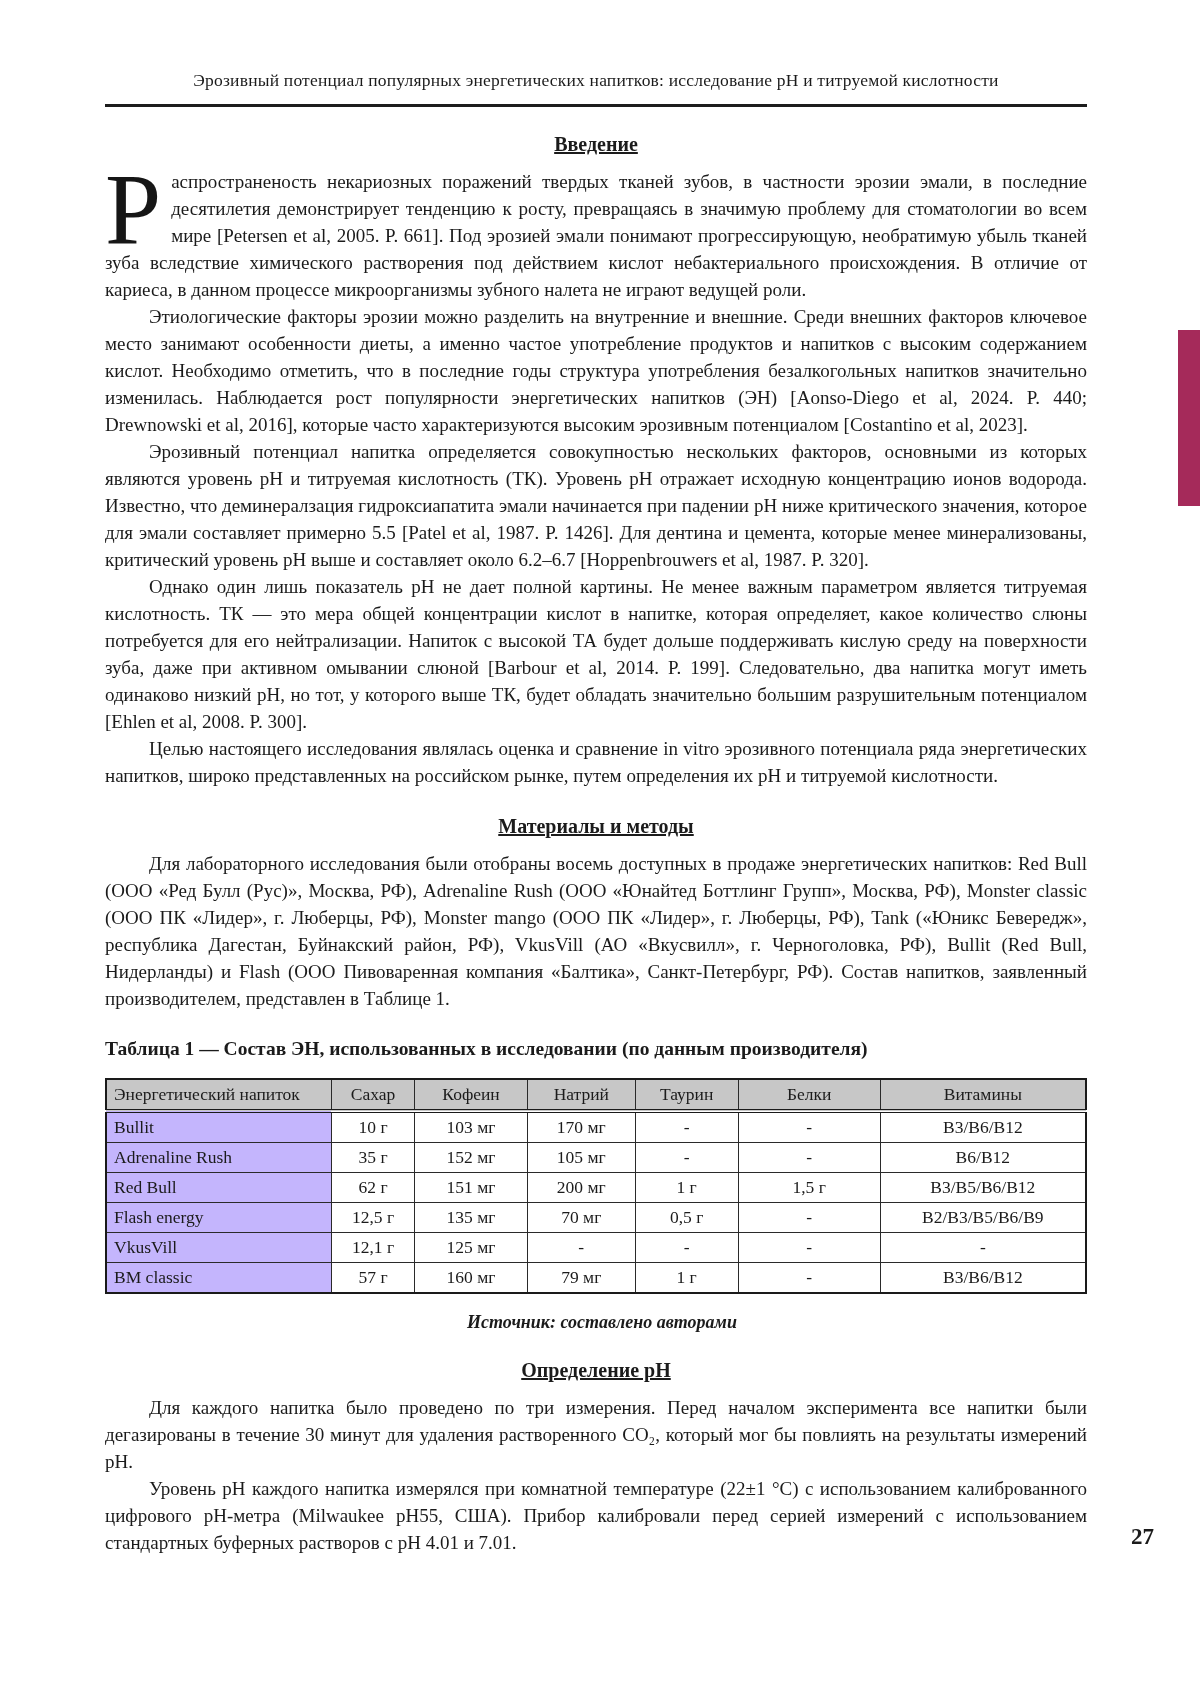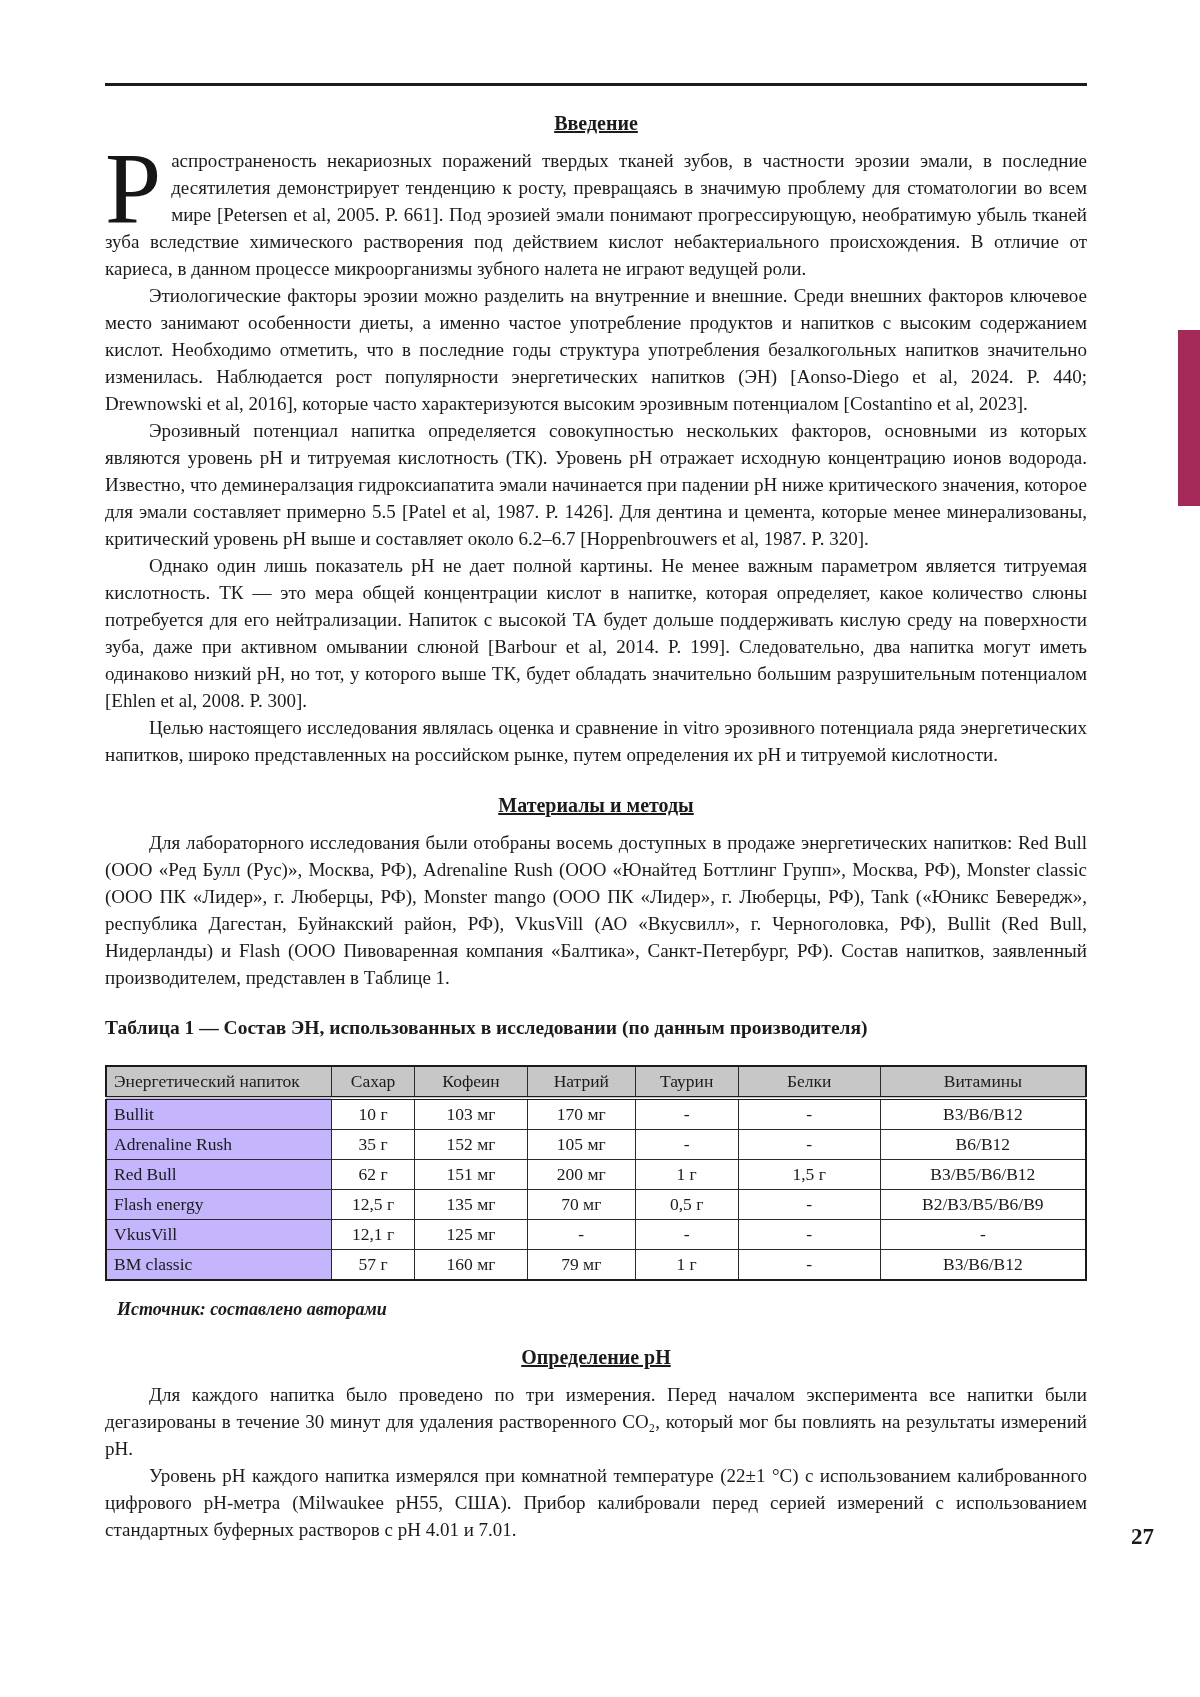--- a/index.html
+++ b/index.html
@@ -51,21 +51,21 @@
   }
   .table-caption {
     text-align: left;
     font-size: 19.5px;
     font-weight: bold;
     margin: 26px 0 0 0;
   }
   table.comp {
     width: 100%;
     border-collapse: collapse;
-    margin-top: 26px;
+    margin-top: 18px;
     font-size: 17.5px;
     border: 2.5px solid #1a1a1a;
   }
   table.comp th, table.comp td {
     border: 1.5px solid #2a2a2a;
     padding: 2px 7px;
     height: 25px;
     text-align: center;
     font-weight: normal;
   }
@@ -76,20 +76,21 @@
   table.comp thead th.colname { text-align: left; }
   table.comp td.name {
     background: #c4b5fd;
     text-align: left;
   }
   .source-note {
     font-style: italic;
     font-weight: bold;
     font-size: 18px;
     margin: 18px 0 0 12px;
+    text-align: center;
   }
   .page-number {
     position: absolute;
     right: 46px;
     top: 1524px;
     font-size: 23px;
     font-weight: bold;
   }
   .accent-tab {
     position: absolute;
@@ -100,20 +101,21 @@
     background: #a52a5a;
   }
 </style>
 </head>
 <body>
 
 <div class="accent-tab" style="background: rgb(165, 42, 90);"></div>
 
 <div class="content">
 
+  <div class="running-head">Эрозивный потенциал популярных энергетических напитков: исследование pH и титруемой кислотности</div>
   <hr class="rule">
 
   <h2 class="section-heading">Введение</h2>
 
   <p class="body no-indent"><span class="dropcap">Р</span><span>аспространеность некариозных поражений твердых тканей зубов, в частности эрозии эмали, в последние десятилетия демонстрирует тенденцию к росту, превращаясь в значимую проблему для стоматологии во всем мире [Petersen et al, 2005. P. 661]. Под эрозией эмали понимают прогрессирующую, необратимую убыль тканей зуба вследствие химического растворения под действием кислот небактериального происхождения. В отличие от кариеса, в данном процессе микроорганизмы зубного налета не играют ведущей роли.</span></p>
   <p class="body">Этиологические факторы эрозии можно разделить на внутренние и внешние. Среди внешних факторов ключевое место занимают особенности диеты, а именно частое употребление продуктов и напитков с высоким содержанием кислот. Необходимо отметить, что в последние годы структура употребления безалкогольных напитков значительно изменилась. Наблюдается рост популярности энергетических напитков (ЭН) [Aonso-Diego et al, 2024. P. 440; Drewnowski et al, 2016], которые часто характеризуются высоким эрозивным потенциалом [Costantino et al, 2023].</p>
   <p class="body">Эрозивный потенциал напитка определяется совокупностью нескольких факторов, основными из которых являются уровень pH и титруемая кислотность (ТК). Уровень pH отражает исходную концентрацию ионов водорода. Известно, что деминералзация гидроксиапатита эмали начинается при падении pH ниже критического значения, которое для эмали составляет примерно 5.5 [Patel et al, 1987. P. 1426]. Для дентина и цемента, которые менее минерализованы, критический уровень pH выше и составляет около 6.2–6.7 [Hoppenbrouwers et al, 1987. P. 320].</p>
   <p class="body">Однако один лишь показатель pH не дает полной картины. Не менее важным параметром является титруемая кислотность. ТК — это мера общей концентрации кислот в напитке, которая определяет, какое количество слюны потребуется для его нейтрализации. Напиток с высокой ТА будет дольше поддерживать кислую среду на поверхности зуба, даже при активном омывании слюной [Barbour et al, 2014. P. 199]. Следовательно, два напитка могут иметь одинаково низкий pH, но тот, у которого выше ТК, будет обладать значительно большим разрушительным потенциалом [Ehlen et al, 2008. P. 300].</p>
   <p class="body">Целью настоящего исследования являлась оценка и сравнение in vitro эрозивного потенциала ряда энергетических напитков, широко представленных на российском рынке, путем определения их pH и титруемой кислотности.</p>
 

